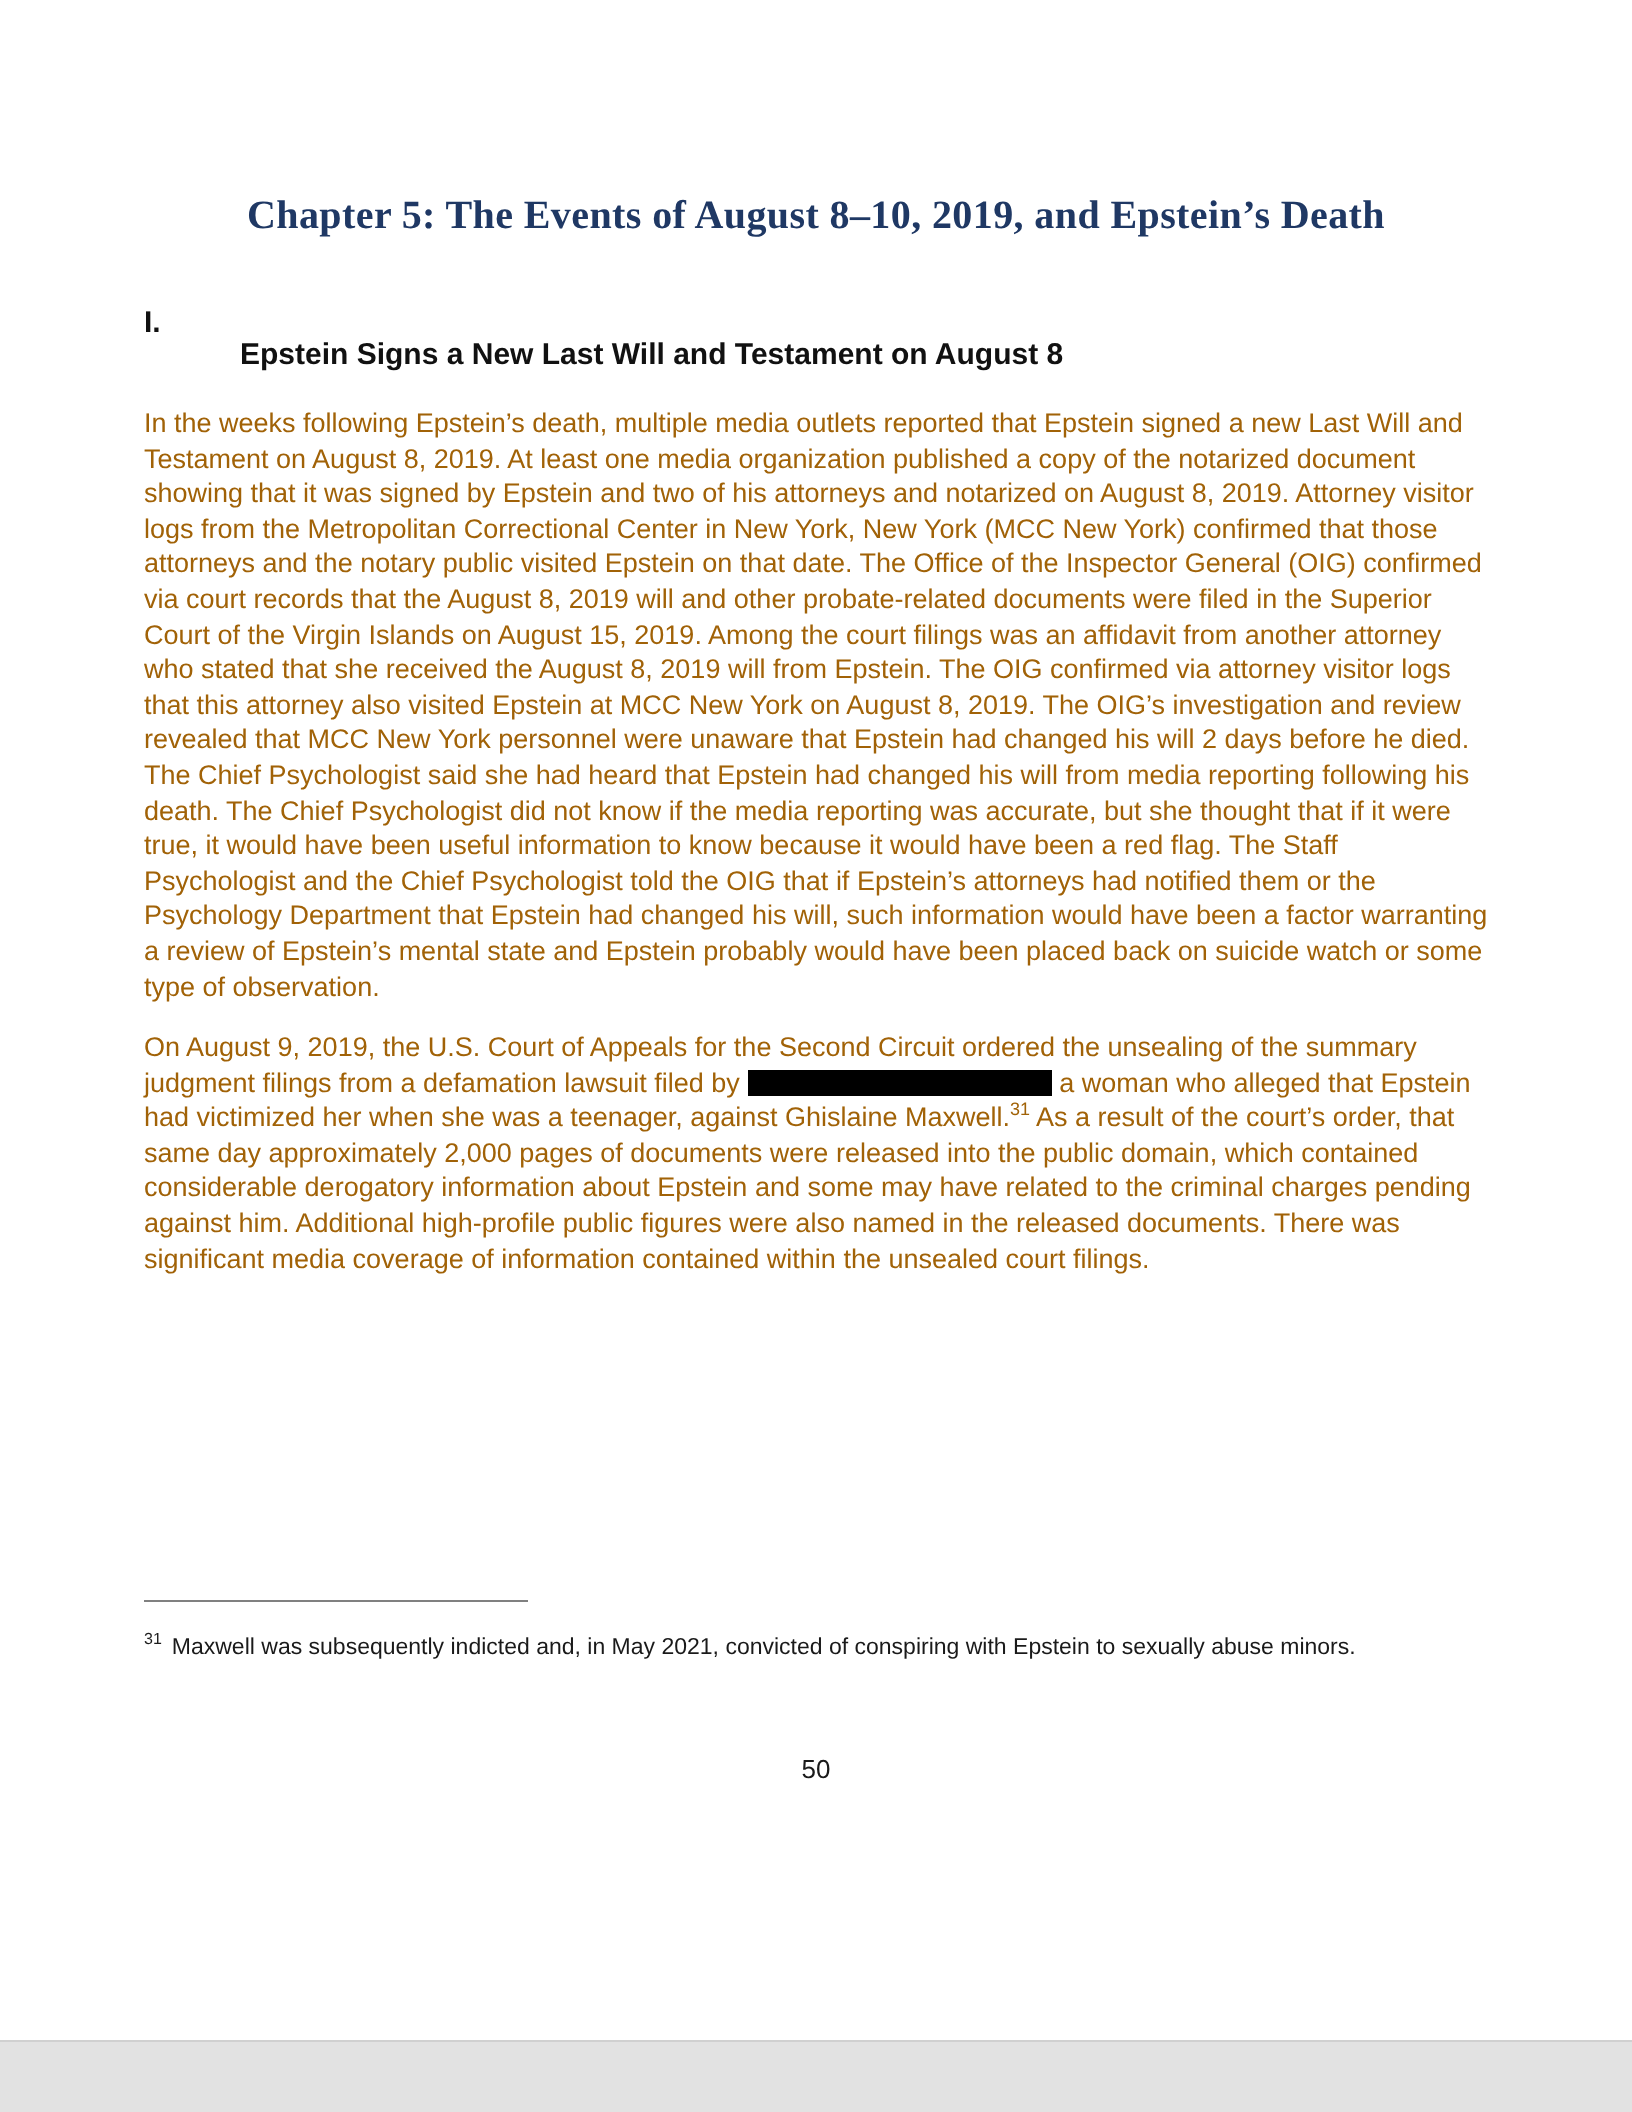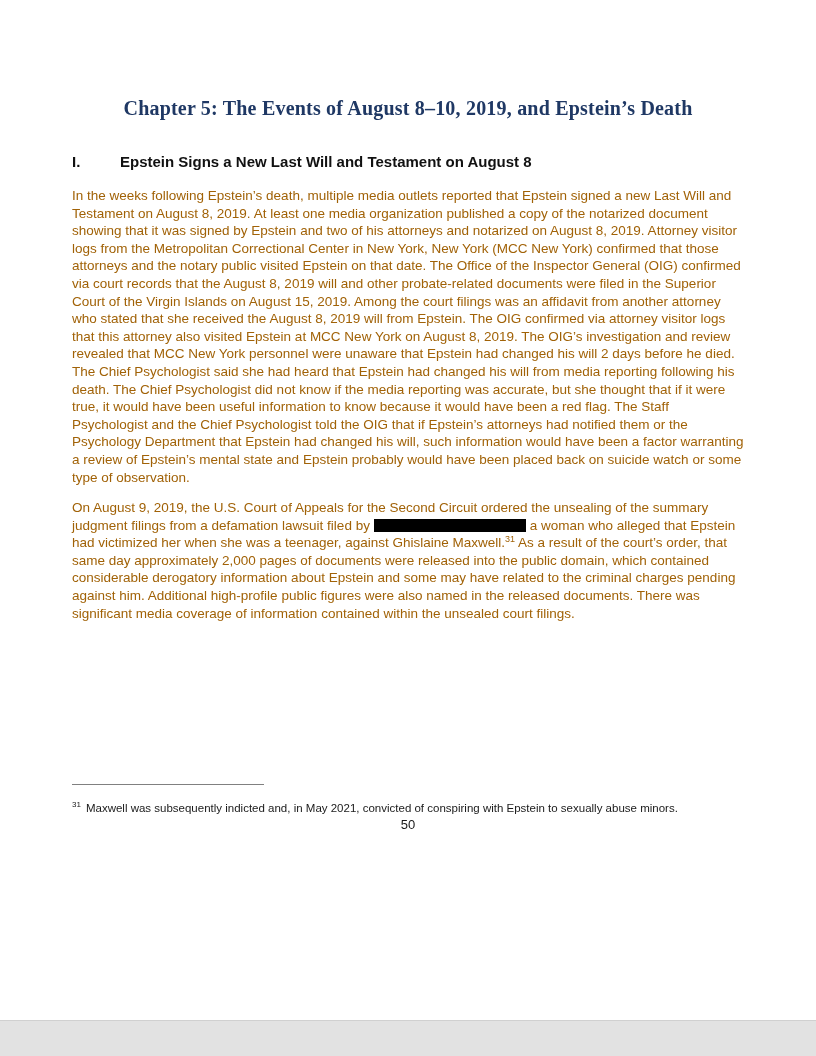--- a/index.html
+++ b/index.html
@@ -32,21 +32,21 @@
     letter-spacing: 0.2px;
   }
   .section-head {
     display: flex;
     font-weight: 700;
     font-size: 15px;
     line-height: 21px;
     color: #111111;
   }
   .section-head .sec-num { flex: 0 0 48px; }
-  .section-head .sec-text { flex: 1 1 auto; }
+  .section-head .sec-text { flex: 1 1 auto; margin-top: 16px; }
   .mt-sec1 { margin-top: 30px; }
   .mt-sec2 { margin-top: 29px; }
   .body-para {
     font-size: 13.5px;
     line-height: 17.6px;
     color: #a16207;
   }
   .mt-p1 { margin-top: 15px; }
   .mt-p2 { }
   .mt-p3 { margin-top: 13px; }
@@ -75,20 +75,21 @@
     line-height: 15.5px;
     color: #1a1a1a;
   }
   .footnote sup.fn-marker {
     font-size: 8px;
     vertical-align: super;
     line-height: 0;
     margin-right: 5px;
   }
   .page-number {
+    margin-top: 44px;
     text-align: center;
     font-size: 13px;
     color: #1a1a1a;
   }
   .viewer-strip {
     position: absolute;
     left: 0; bottom: 0;
     width: 816px;
     height: 36px;
     background: #e2e2e2;

